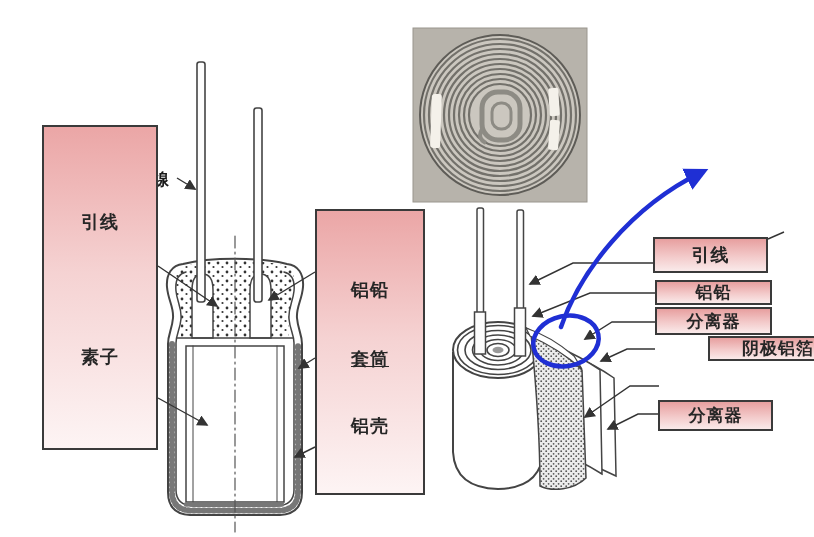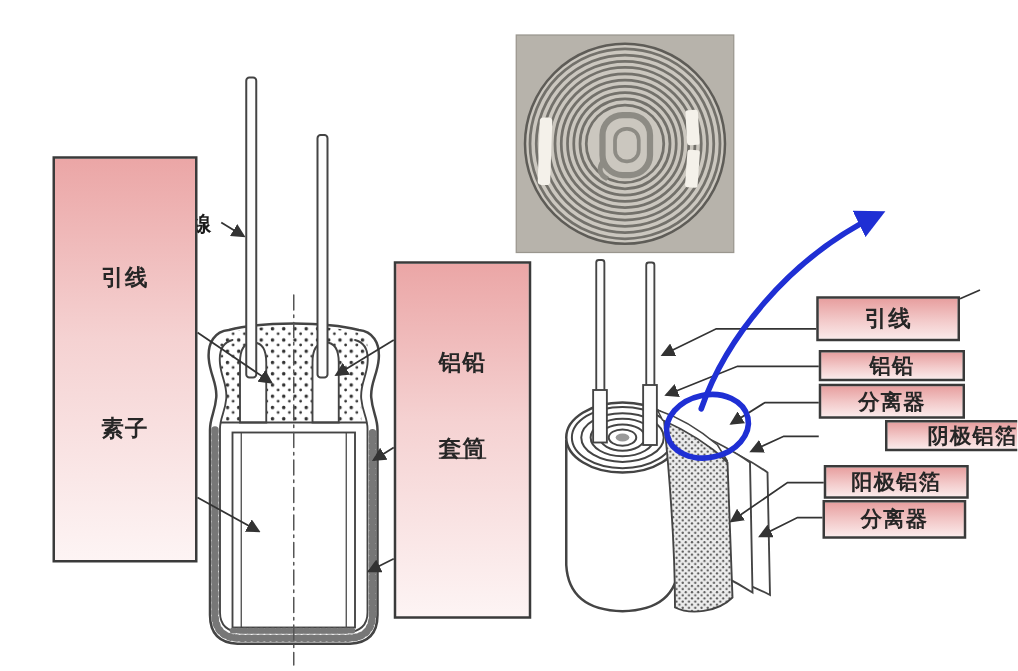--- a/index.html
+++ b/index.html
@@ -140,28 +140,28 @@
     </g>
 
     <ellipse cx="566" cy="341" rx="33" ry="25" transform="rotate(-12 566 341)" fill="none" stroke="#1f2fd4" stroke-width="4.5"></ellipse>
     <path d="M561,327 C580,272 630,207 702,172" fill="none" stroke="#1f2fd4" stroke-width="4.5" stroke-linecap="round" marker-end="url(#ahBlue)"></path>
   </svg>
 
   <div class="minilabel" style="left:152px;top:168px;">線</div>
 
   <div class="labelbox" style="left:42px;top:125px;width:116px;height:325px;">
     <span class="itm" style="top:83px;">引线</span>
-    <span class="itm" style="top:204px;">素子</span>
+    <span class="itm" style="top:218px;">素子</span>
   </div>
 
   <div class="labelbox" style="left:315px;top:209px;width:110px;height:286px;">
     <span class="itm" style="top:67px;">铝铅</span>
     <span class="itm" style="top:136px;text-decoration:underline;">套筒</span>
+    <span class="itm" style="top:203px;">铝壳</span>
   </div>
 
   <div class="smallbox" style="left:653px;top:237px;width:115px;height:36px;font-size:18px;">引线</div>
   <div class="smallbox" style="left:655px;top:280px;width:117px;height:25px;">铝铅</div>
   <div class="smallbox" style="left:655px;top:307px;width:117px;height:28px;">分离器</div>
   <div class="smallbox" style="left:692px;top:336px;width:140px;height:25px;margin-left:16px;">阴极铝箔</div>
-  <div class="smallbox" style="left:659px;top:372px;width:116px;height:27px;">阳极铝箔</div>
   <div class="smallbox" style="left:658px;top:400px;width:115px;height:31px;">分离器</div>
 
 </div>
 
 </body></html>

